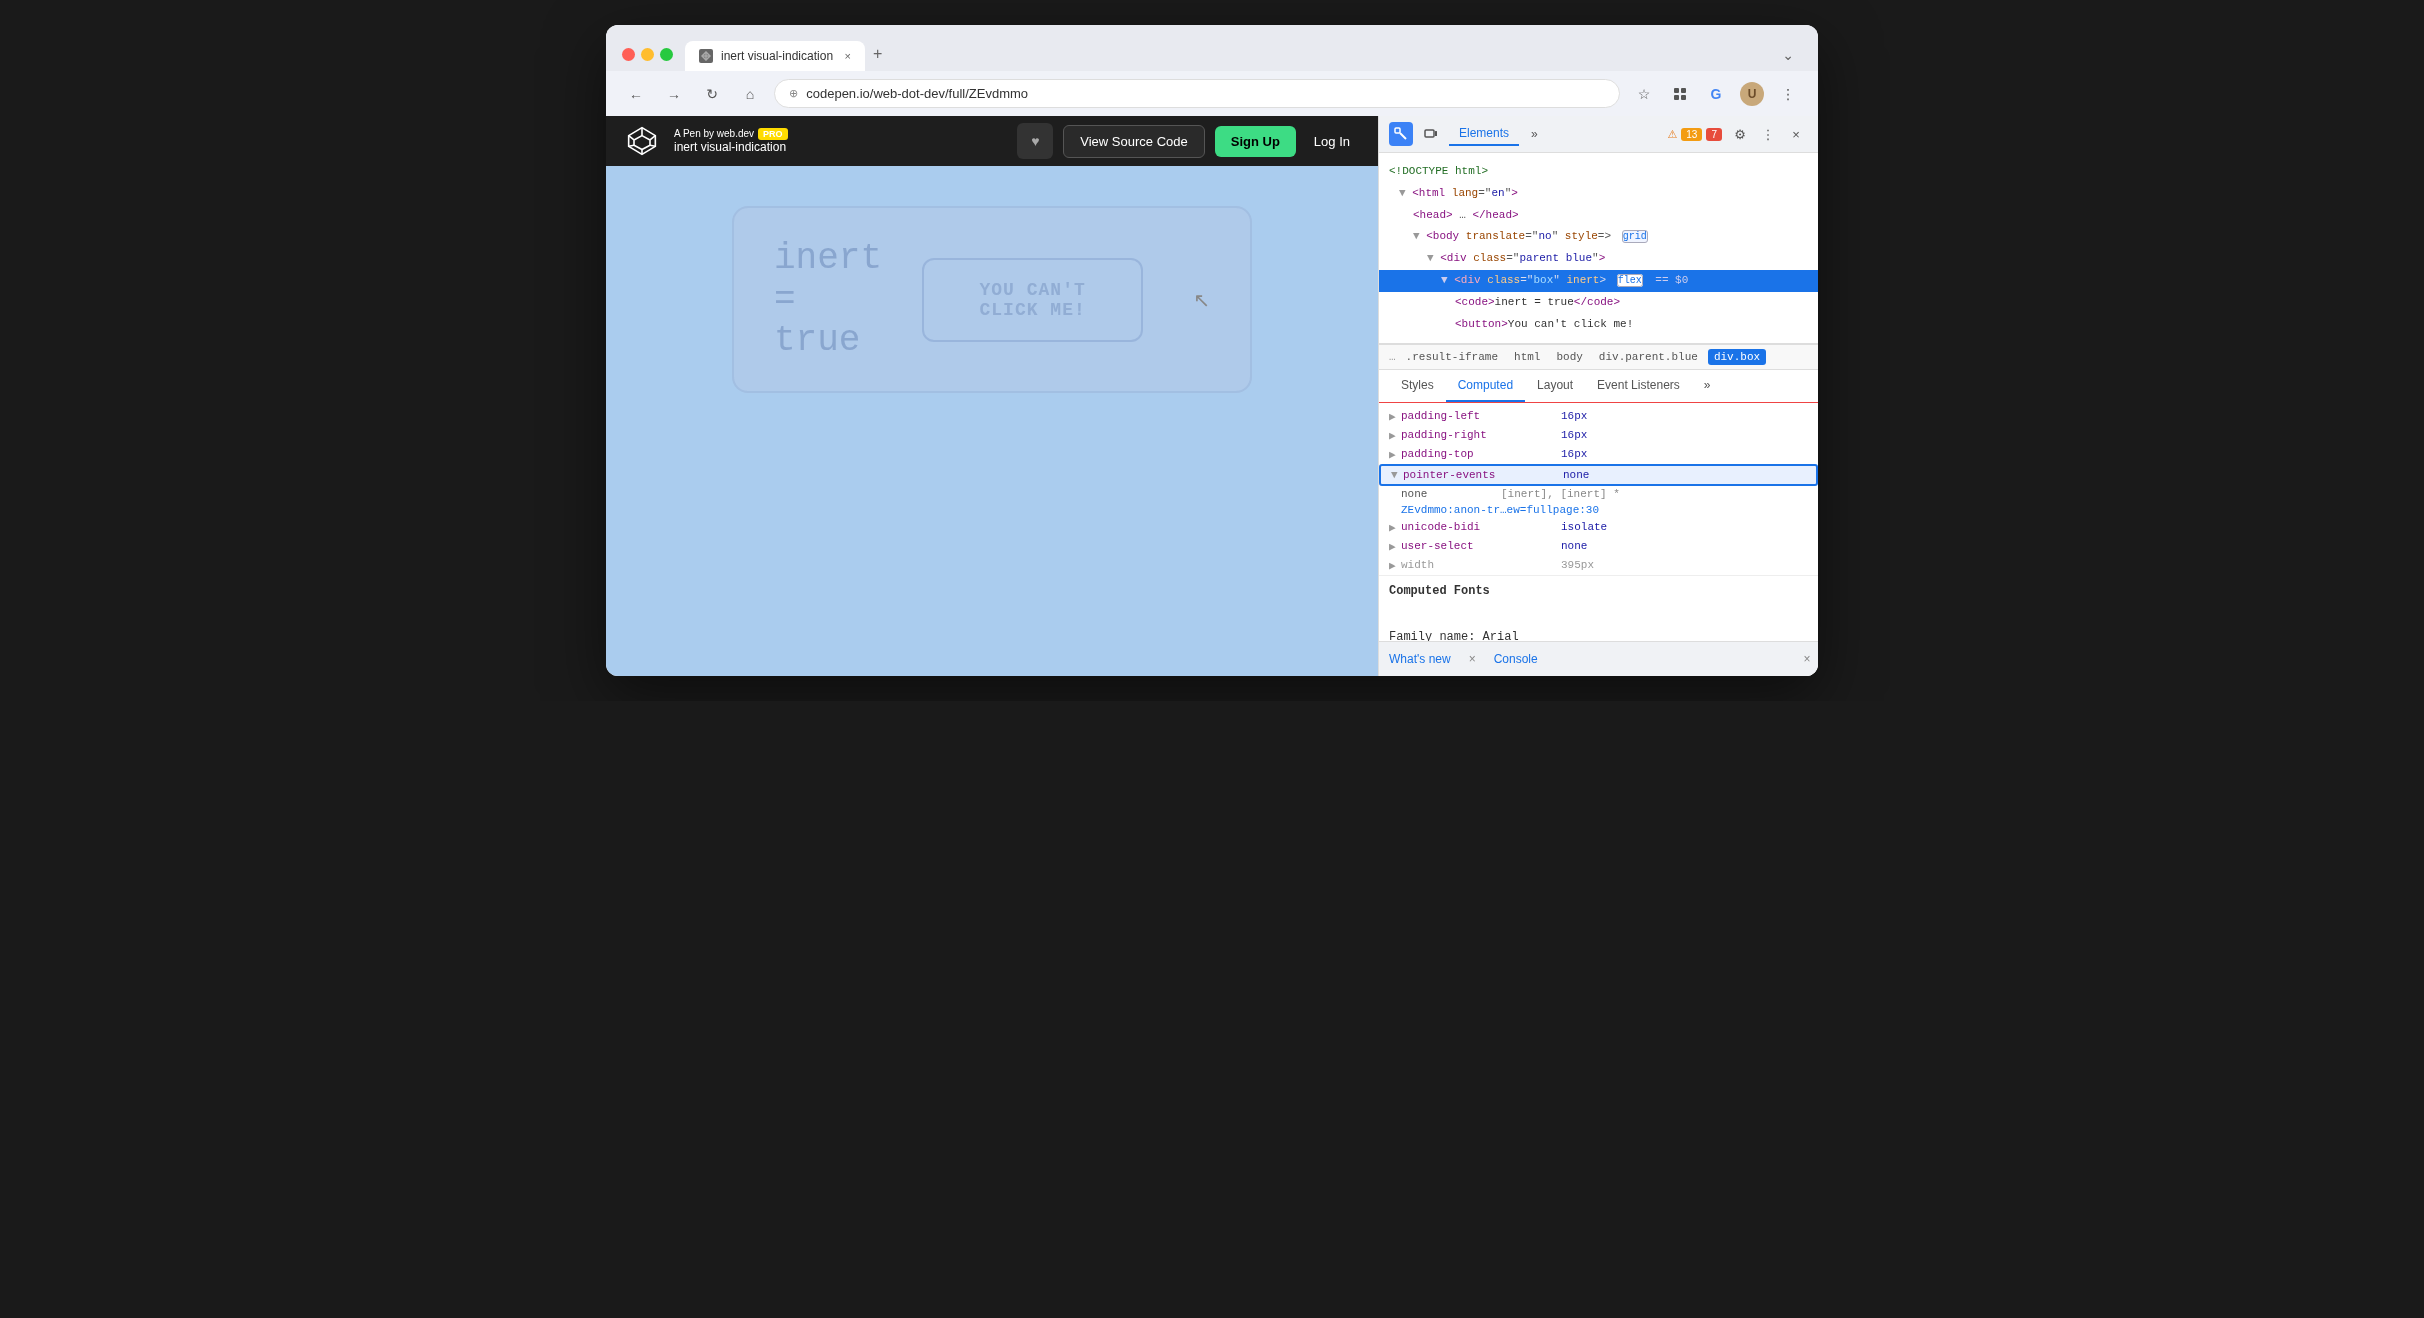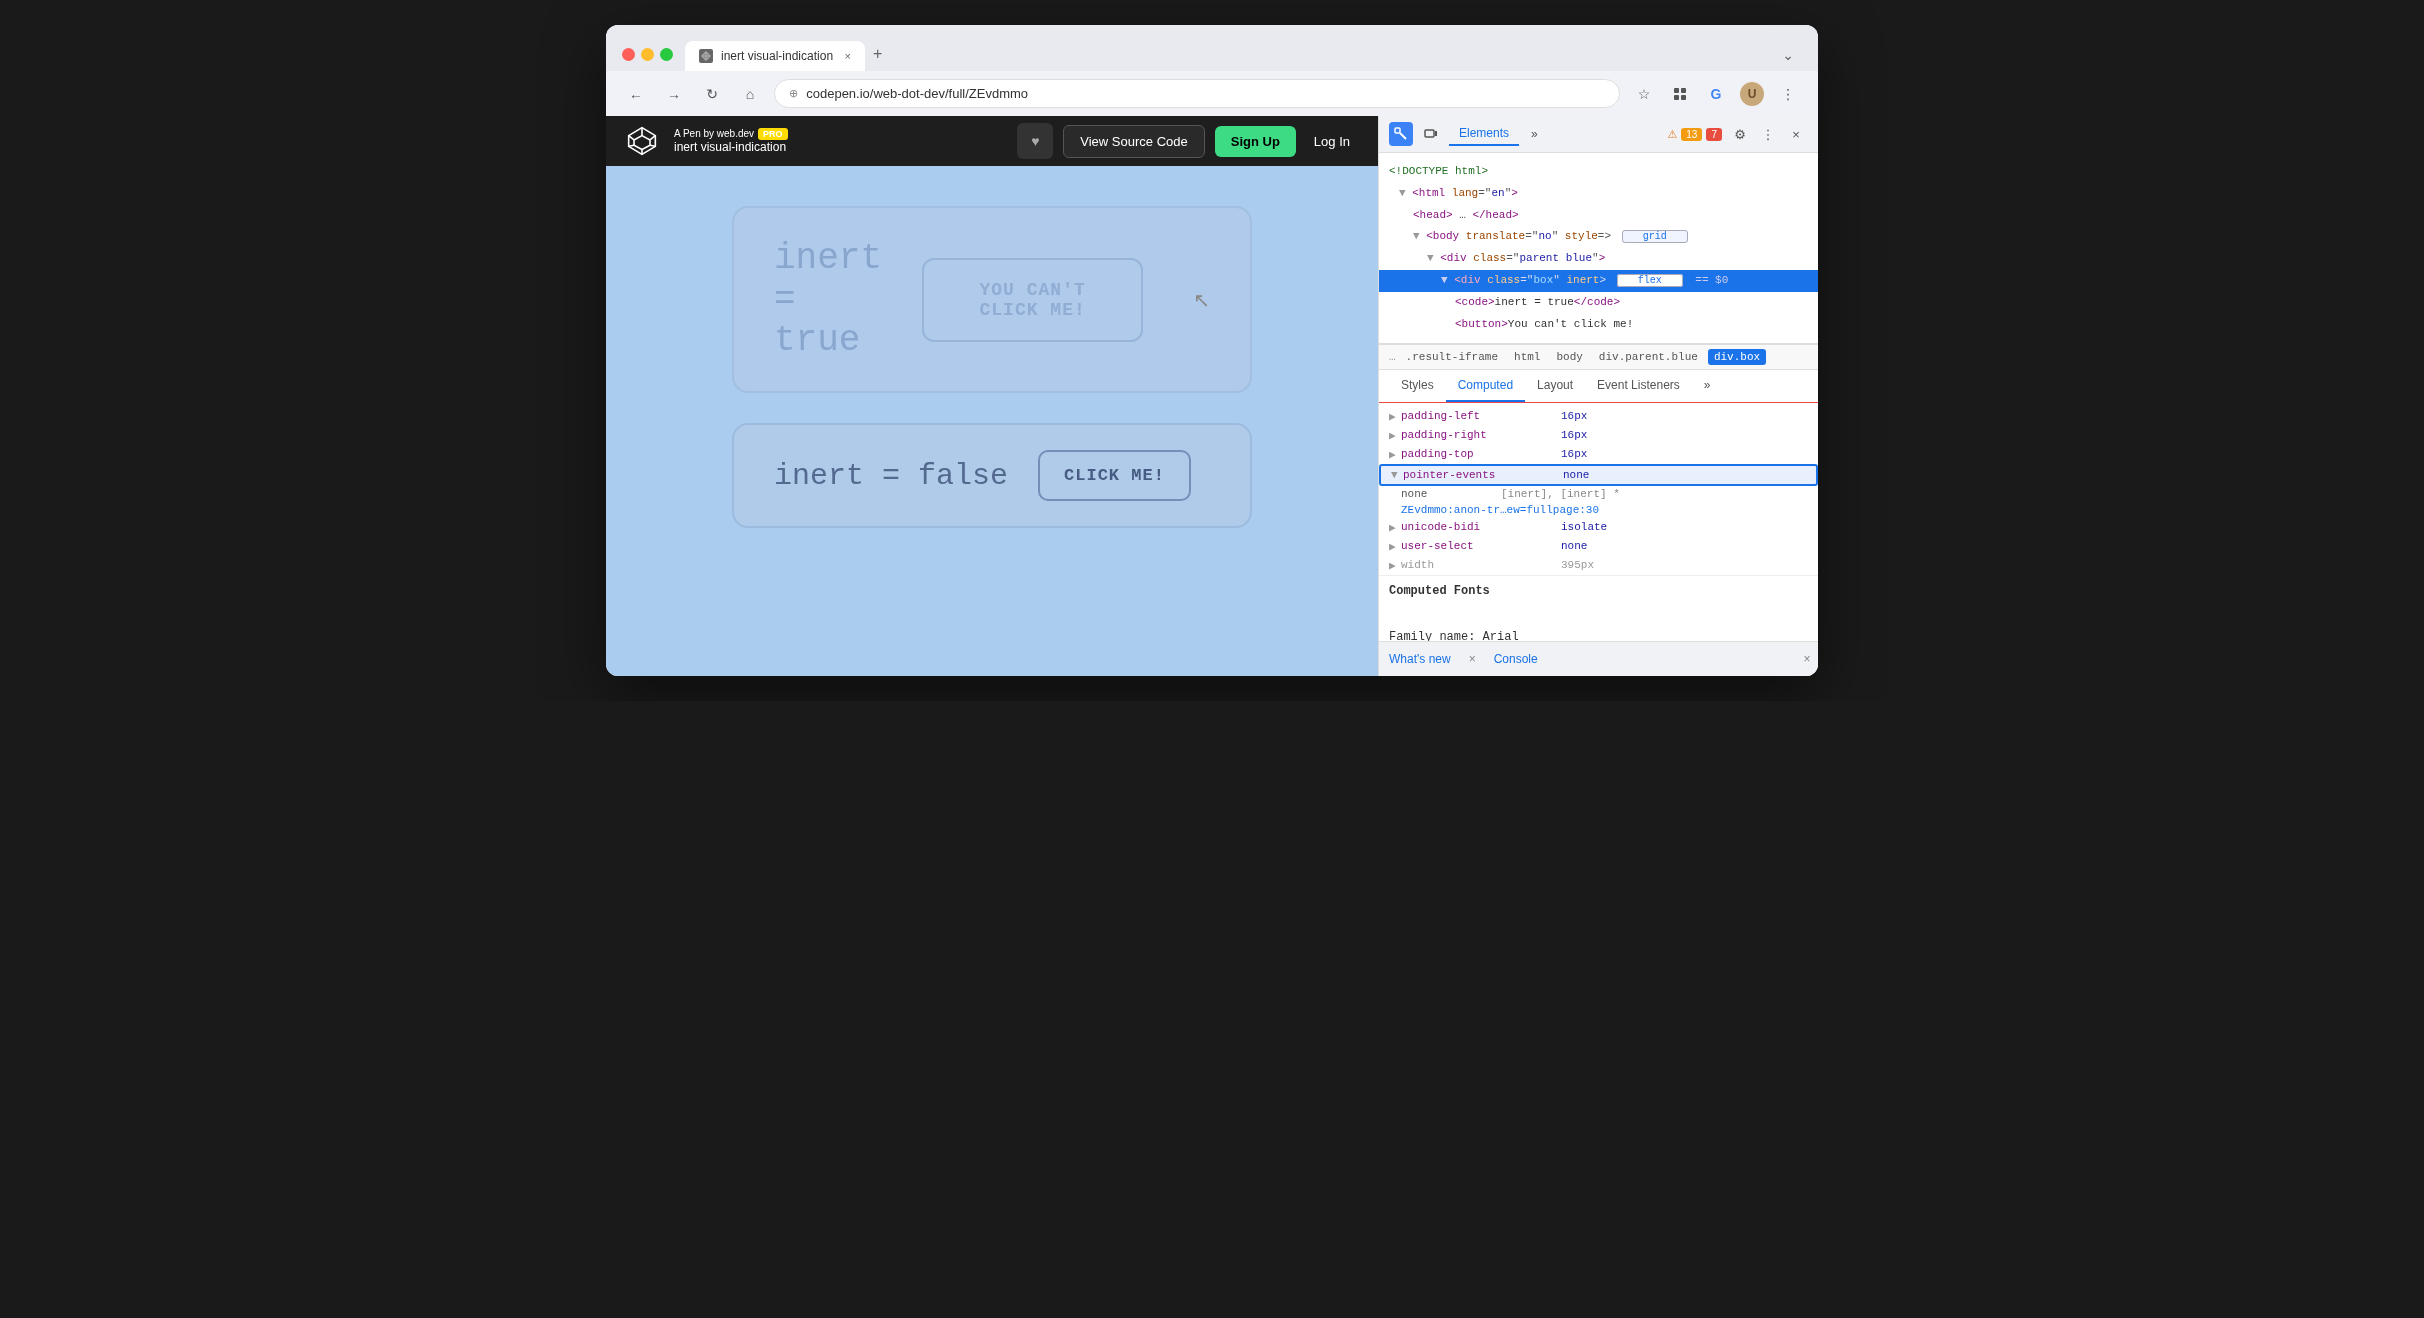--- a/index.html
+++ b/index.html
@@ -396,21 +396,21 @@
     }
     .dom-line.selected { background: #1a73e8; color: #fff; }
     .dom-tag { color: #881280; }
     .dom-attr-name { color: #994500; }
     .dom-attr-val { color: #1a1aa6; }
     .dom-comment { color: #236e25; }
     .dom-badge {
       background: #f0f4ff;
       border: 1px solid #aabf;
       border-radius: 3px;
-      padding: 0 20px;
+      padding: 0 0;
       font-size: 10px;
       color: #1a73e8;
       margin-left: 4px;
     }
     .dom-badge.selected-badge { background: #fff; color: #1a73e8; }
     .dom-equal { color: #555; }
 
     
     .devtools-breadcrumb {
       background: #f8f8f8;
@@ -625,24 +625,20 @@
       </div>
 
       <div class="page-content">
 
         <div class="inert-box">
           <div class="inert-label">inert =<br>true</div>
           <div class="inert-btn">YOU CAN'T CLICK ME!</div>
           <span style="margin-left:10px;font-size:20px;color:#888;">↖</span>
         </div>
 
-        <div class="active-box">
-          <div class="active-label">inert = false</div>
-          <button class="active-btn">CLICK ME!</button>
-        </div>
       </div>
     </div>
 
     <div class="devtools-panel">
 
       <div class="devtools-toolbar">
         <div class="devtools-icon-btn active">
           <svg width="14" height="14" viewBox="0 0 14 14">
               <rect x="1" y="1" width="5" height="5" rx="1" fill="none" stroke="#fff" stroke-width="1.5"></rect>
               <line x1="6" y1="6" x2="12" y2="12" stroke="#fff" stroke-width="2"></line>

